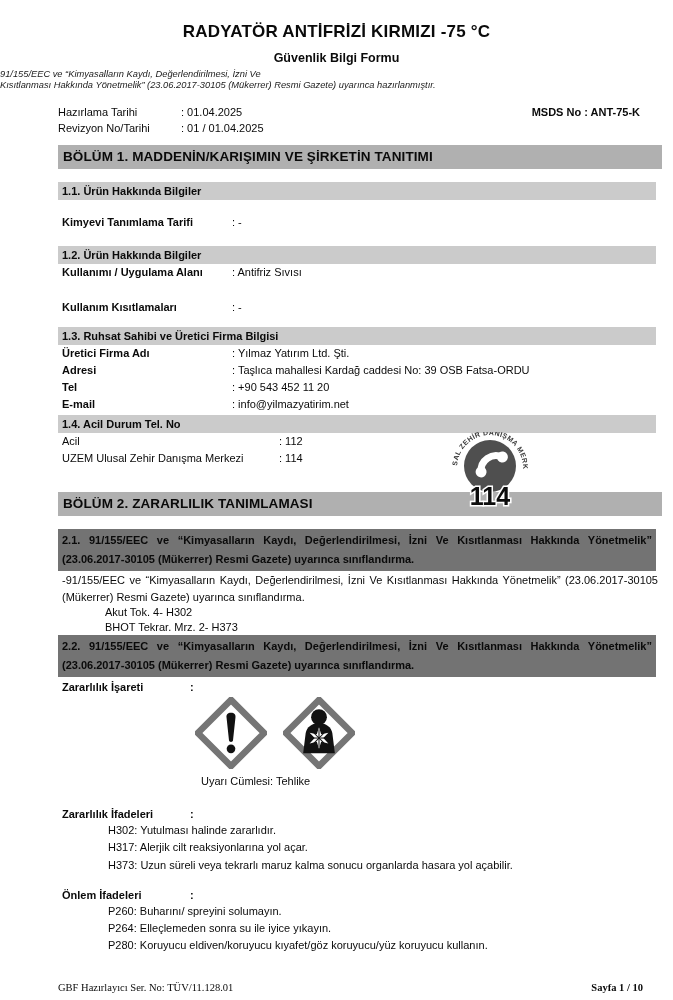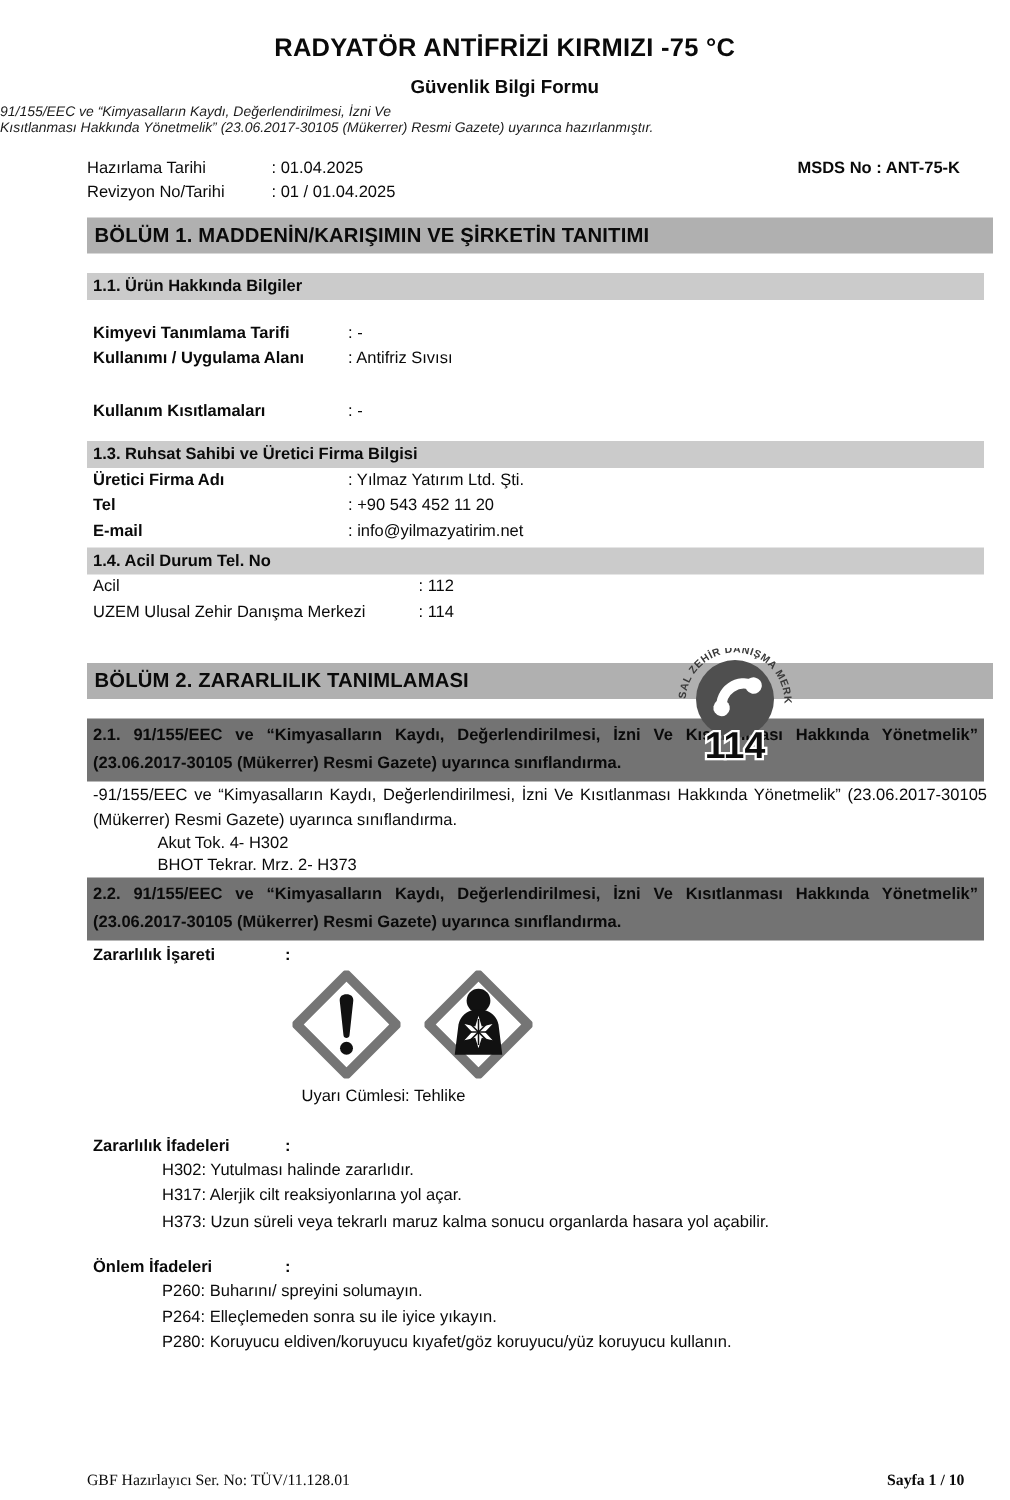--- a/index.html
+++ b/index.html
@@ -98,30 +98,34 @@
 
     <div class="section-banner banner-1">BÖLÜM 1. MADDENİN/KARIŞIMIN VE ŞİRKETİN TANITIMI</div>
 
     <div class="subbar bar11">1.1. Ürün Hakkında Bilgiler</div>
     <div class="group-gap">
       <div class="row">
         <span class="lbl">Kimyevi Tanımlama Tarifi</span><span>: -</span>
       </div>
     </div>
 
+    <div class="subbar bar12">1.2. Ürün Hakkında Bilgiler</div>
     <div class="row">
       <span class="lbl">Kullanımı / Uygulama Alanı</span><span>: Antifriz Sıvısı</span>
     </div>
     <div class="row rowgap">
       <span class="lbl">Kullanım Kısıtlamaları</span><span>: -</span>
     </div>
 
     <div class="subbar bar13">1.3. Ruhsat Sahibi ve Üretici Firma Bilgisi</div>
     <div class="row">
       <span class="lbl">Üretici Firma Adı</span><span>: Yılmaz Yatırım Ltd. Şti.</span>
+    </div>
+    <div class="row">
+      <span class="lbl">Adresi</span><span>: Taşlıca mahallesi Kardağ caddesi No: 39 OSB Fatsa-ORDU</span>
     </div>
     <div class="row">
       <span class="lbl">Tel</span><span>: +90 543 452 11 20</span>
     </div>
     <div class="row">
       <span class="lbl">E-mail</span><span>: info@yilmazyatirim.net</span>
     </div>
 
     <div class="subbar bar14">1.4. Acil Durum Tel. No</div>
     <div class="row">

